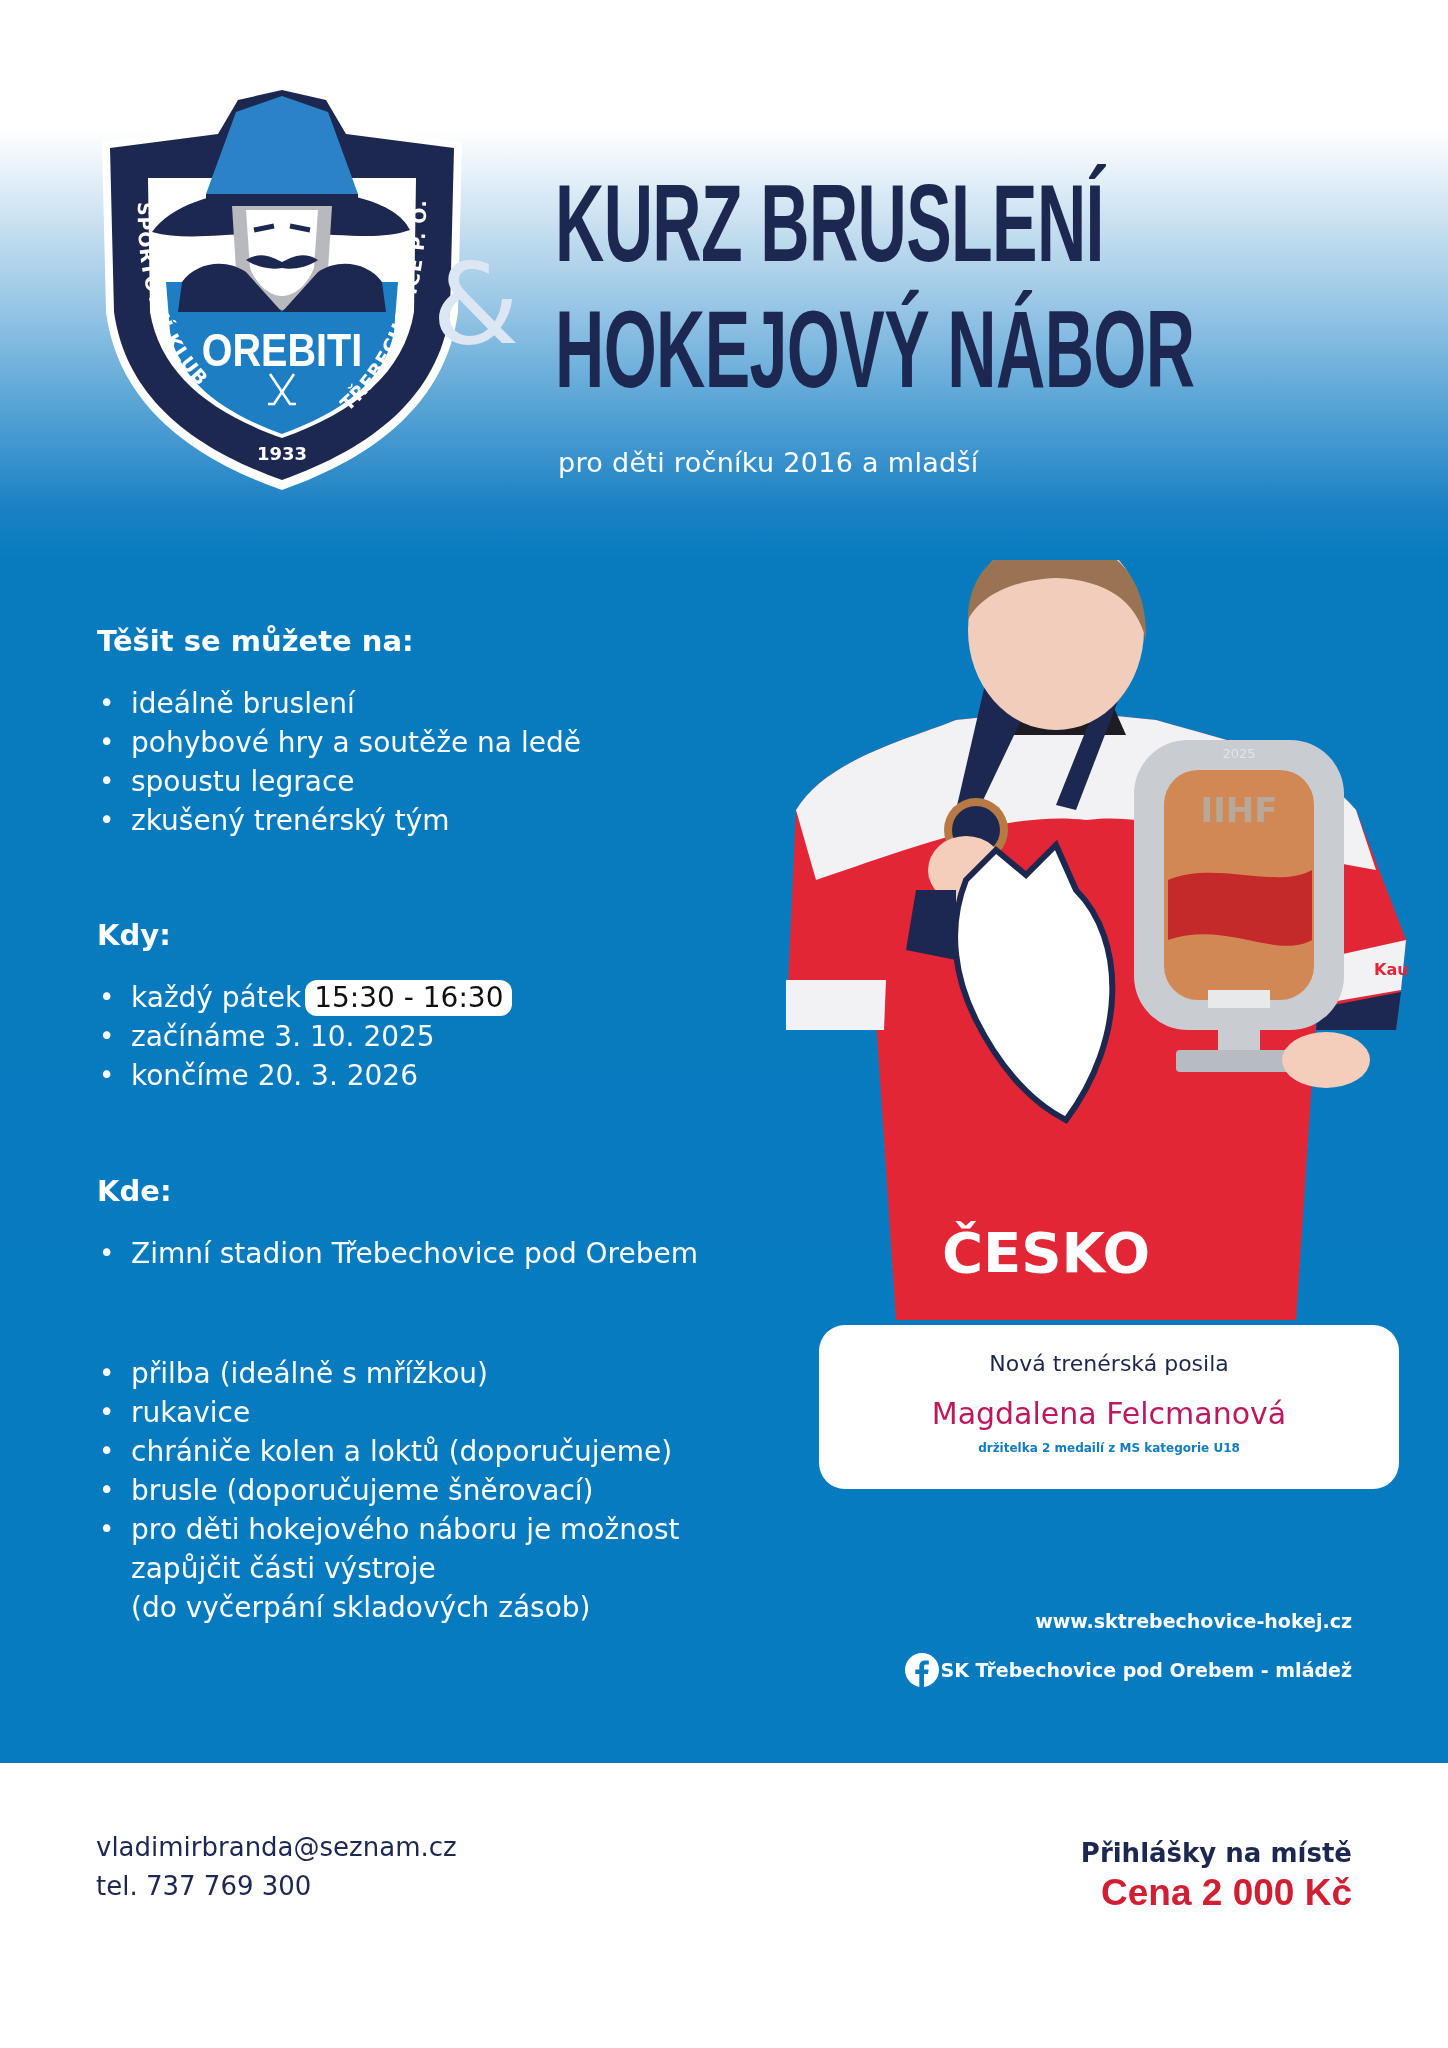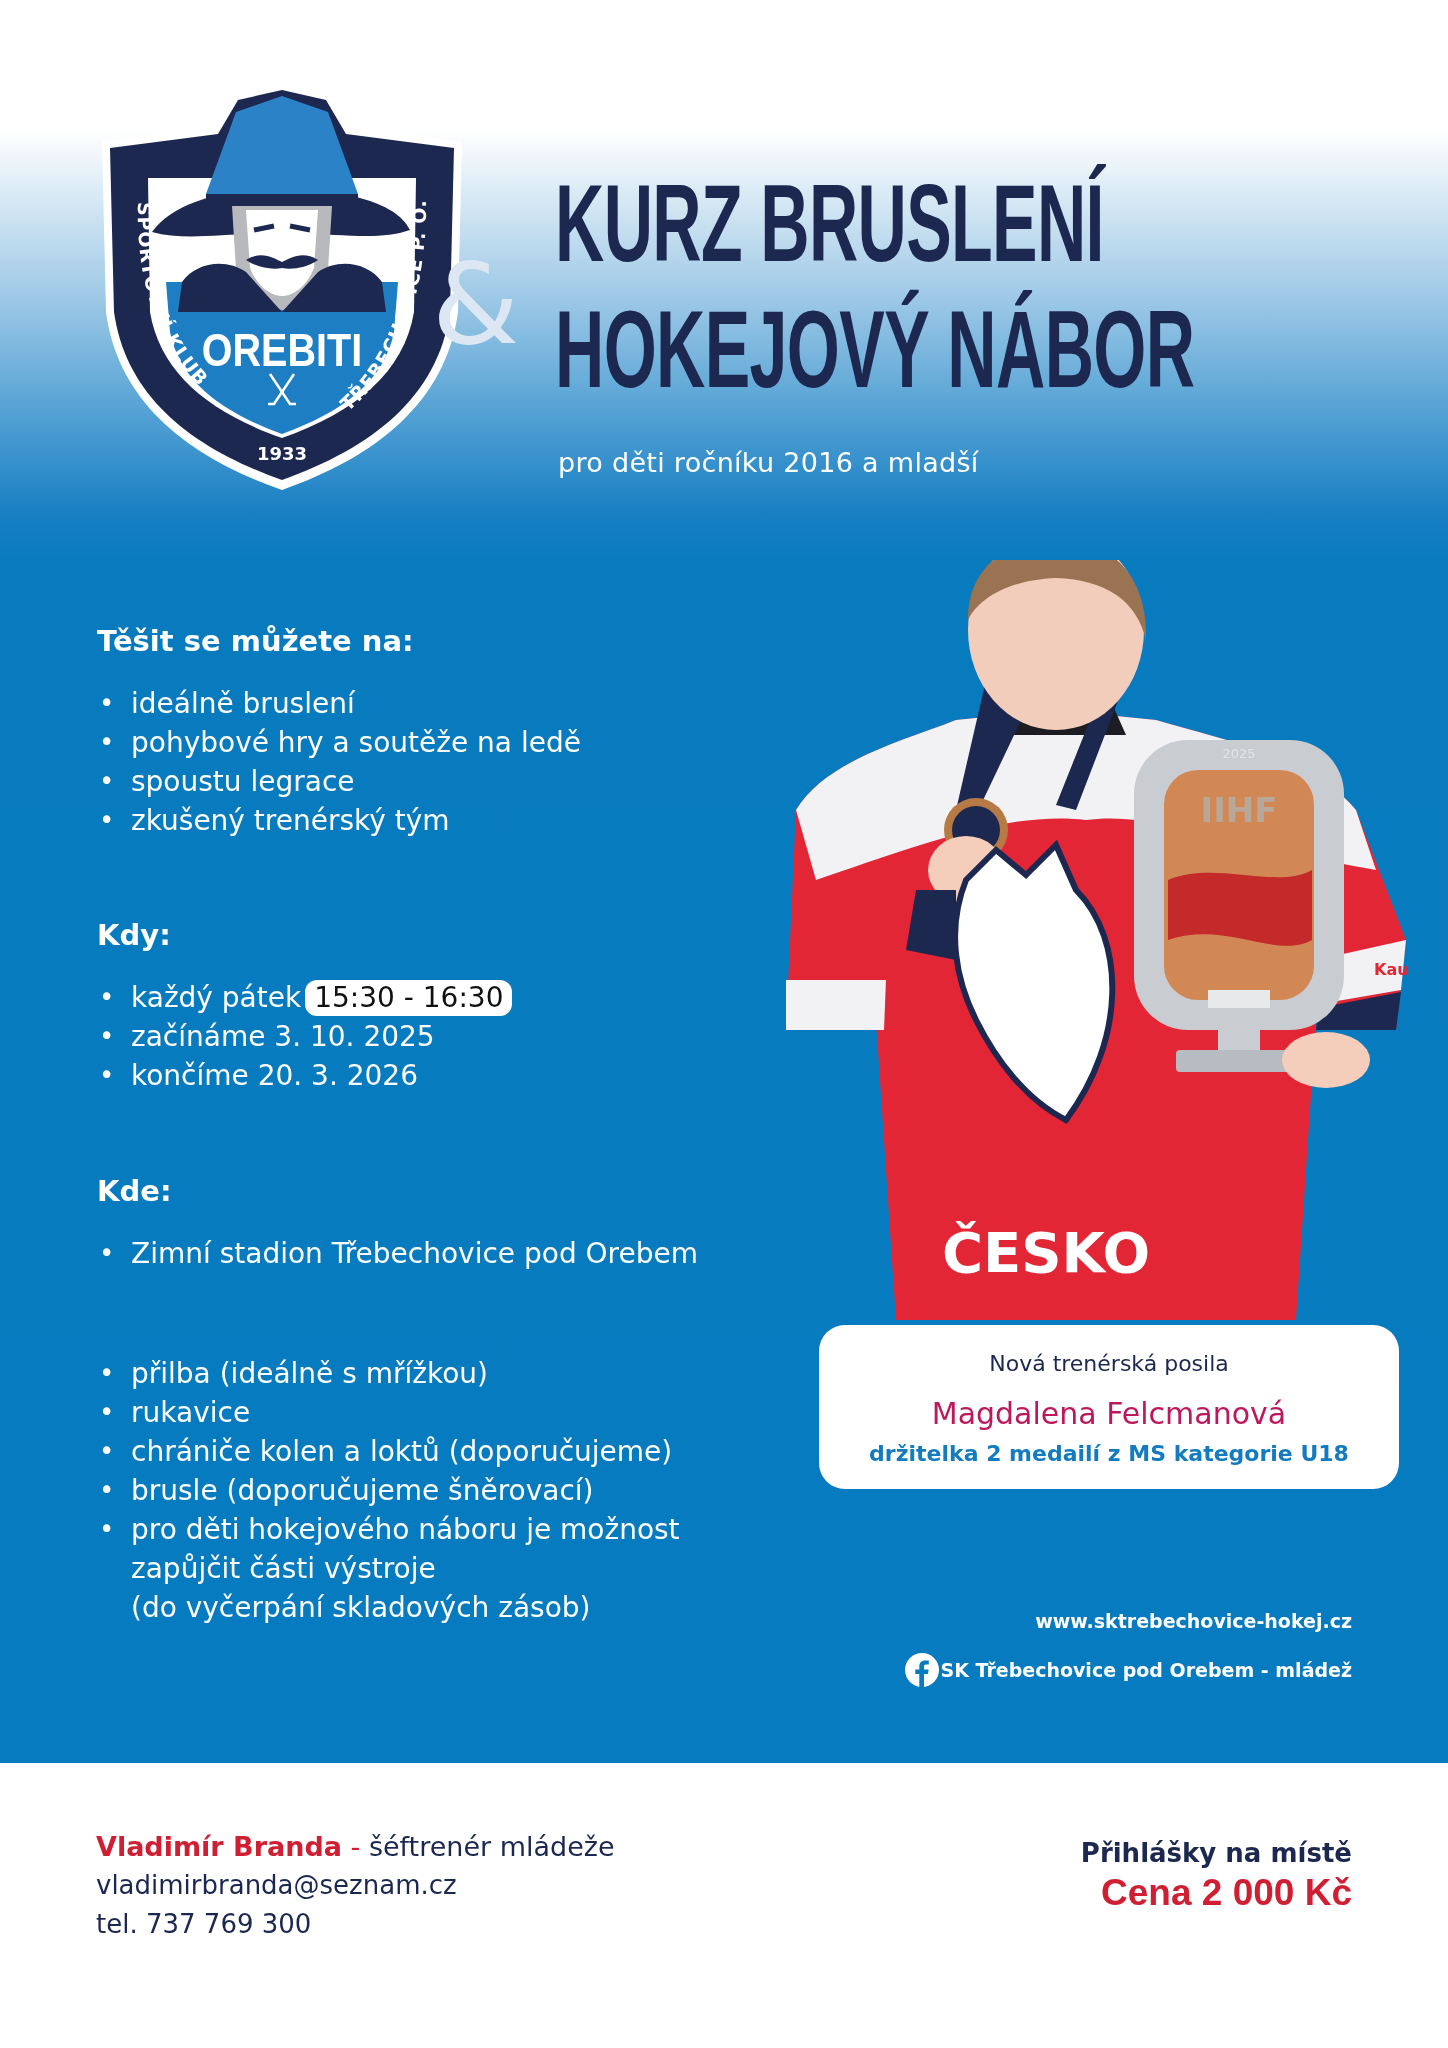--- a/index.html
+++ b/index.html
@@ -74,21 +74,21 @@
       position: absolute; left: 819px; top: 1325px; width: 580px; height: 164px;
       background: #ffffff; border-radius: 26px; text-align: center;
       padding-top: 26px;
     }
     .coach-card .label { font-family: "DejaVu Sans", sans-serif; font-size: 22px; color: #1d2850; }
     .coach-card .name {
       font-family: "DejaVu Sans", sans-serif; font-weight: normal; font-size: 30px;
       color: #be185d; margin-top: 20px;
     }
     .coach-card .medals {
-      font-family: "DejaVu Sans", sans-serif; font-weight: bold; font-size: 22px;
+      font-family: "DejaVu Sans", sans-serif; font-weight: bold; font-size: 12px;
       color: #137bc0; margin-top: 10px;
     }
 
     
     .web-link {
       position: absolute; right: 96px; top: 1610px;
       font-family: "DejaVu Sans", sans-serif; font-weight: bold; font-size: 19px; color: #ffffff;
       text-decoration: none;
     }
     .fb-link {
@@ -250,23 +250,20 @@
 <a class="web-link">www.sktrebechovice-hokej.cz</a>
 <div class="fb-link">
   <svg class="fb-icon" viewBox="0 0 34 34">
     <circle cx="17" cy="17" r="17" fill="#ffffff"></circle>
     <path d="M19 34 L19 21 L23 21 L23.6 16.5 L19 16.5 L19 13.8 C19 12.5 19.4 11.6 21.2 11.6 L23.8 11.6 L23.8 7.6 C23.3 7.5 21.8 7.4 20.1 7.4 C16.5 7.4 14.3 9.5 14.3 13.4 L14.3 16.5 L10.3 16.5 L10.3 21 L14.3 21 L14.3 34 Z" fill="#077bbf"></path>
   </svg>
   <span>SK Třebechovice pod Orebem - mládež</span>
 </div>
 
 <div class="contact">
-  <div class="line1">
-    <span class="coach-name">Vladimír Branda</span><span class="dash"> - </span><span>šéftrenér mládeže</span>
-  </div>
   <div class="line">vladimirbranda@seznam.cz</div>
   <div class="line">tel. 737 769 300</div>
 </div>
 
 <div class="signup">
   <div class="s1">Přihlášky na místě</div>
   <div class="s2">Cena 2 000 Kč</div>
 </div>
 
 </body></html>

